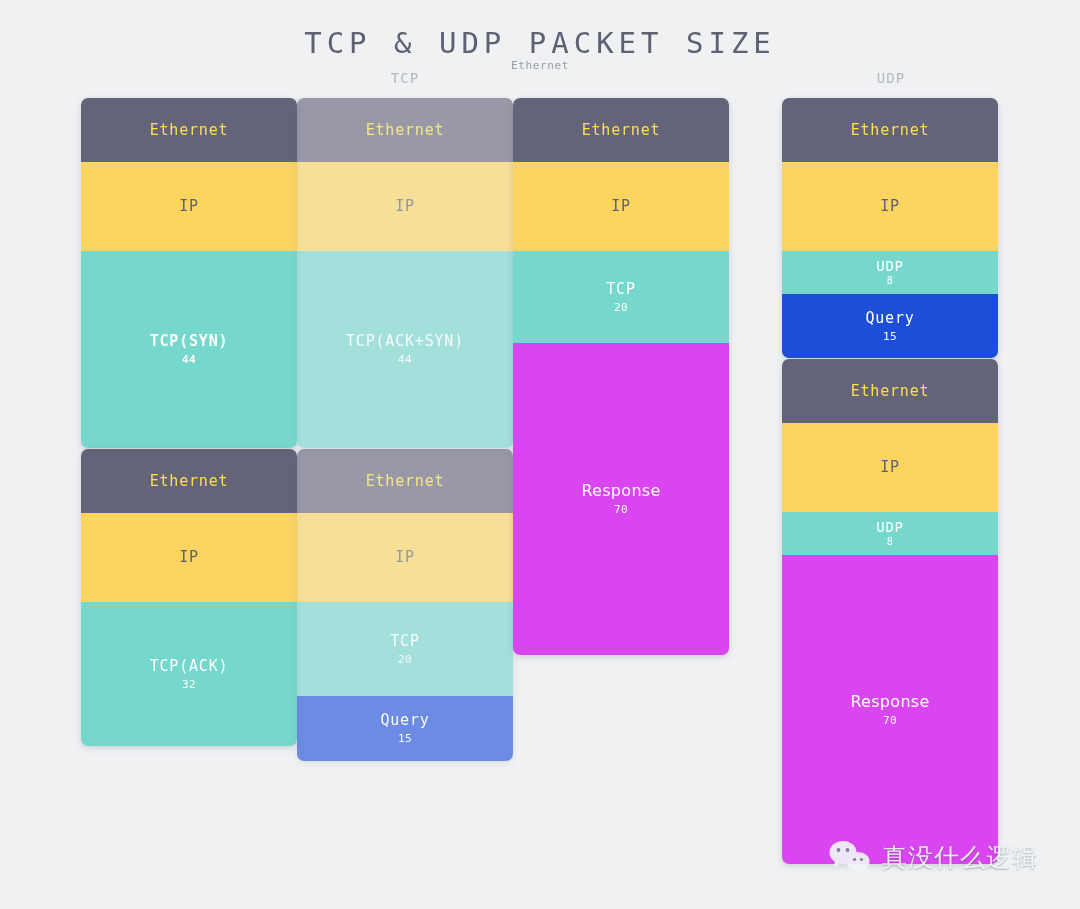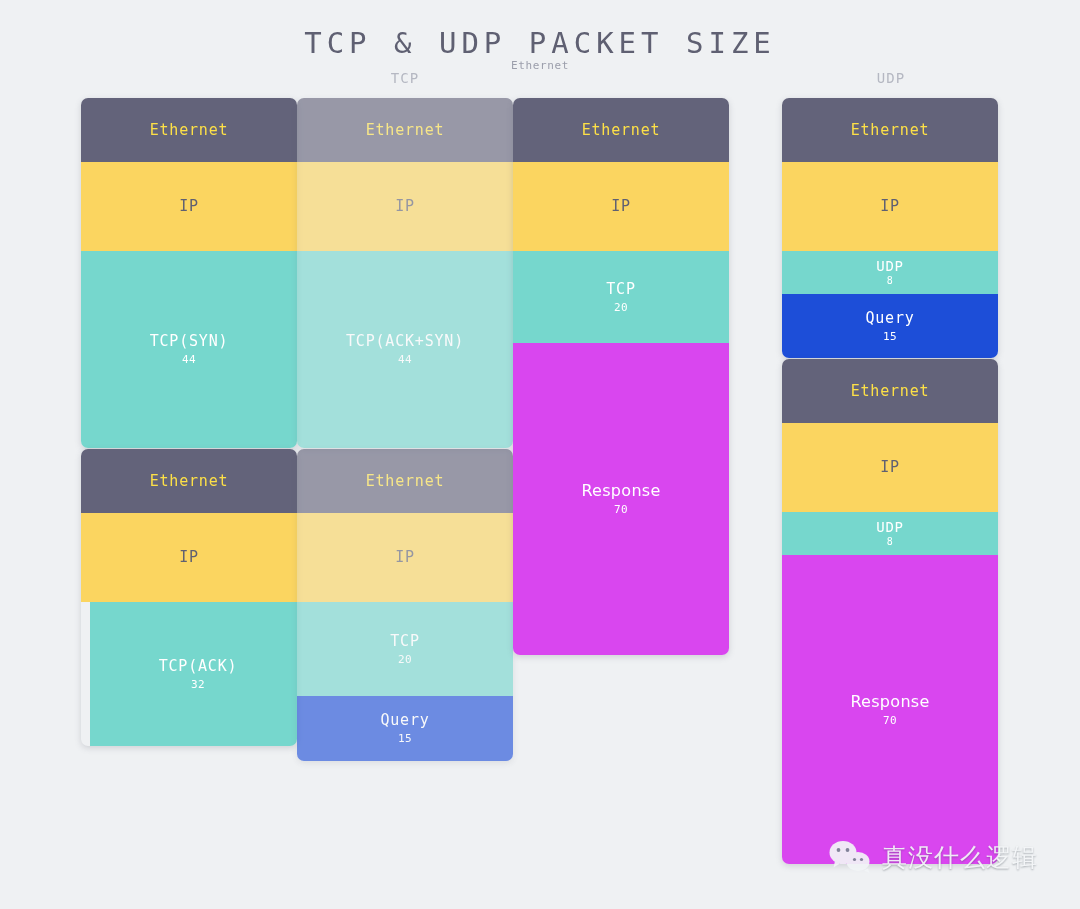--- a/index.html
+++ b/index.html
@@ -85,34 +85,34 @@
   <div class="group-label" id="label-tcp">TCP</div>
   <div class="group-label" id="label-udp">UDP</div>
 
   <div class="card" id="c1a" style="left:81px; top:98px; width:216px; height:350px;">
     <div class="layer l-ethernet" style="height:64px;">
       <span class="lname">Ethernet</span>
     </div>
     <div class="layer l-ip" style="height:89px;">
       <span class="lname">IP</span>
     </div>
-    <div class="layer l-tcp" style="height:197px;">
+    <div class="layer l-tcp" style="height:197px;font-weight:bold;">
       <span class="lname">TCP(SYN)</span>
       <span class="lsize">44</span>
     </div>
   </div>
 
   <div class="card" id="c1b" style="left:81px; top:449px; width:216px; height:297px;">
     <div class="layer l-ethernet" style="height:64px;">
       <span class="lname">Ethernet</span>
     </div>
     <div class="layer l-ip" style="height:89px;">
       <span class="lname">IP</span>
     </div>
-    <div class="layer l-tcp" style="height:144px;margin-left:9px;">
+    <div class="layer l-tcp" style="height:144px;">
       <span class="lname">TCP(ACK)</span>
       <span class="lsize">32</span>
     </div>
   </div>
 
   <div class="card faded" id="c2a" style="left:297px; top:98px; width:216px; height:350px;">
     <div class="layer l-ethernet" style="height:64px;">
       <span class="lname">Ethernet</span>
     </div>
     <div class="layer l-ip" style="height:89px;">

